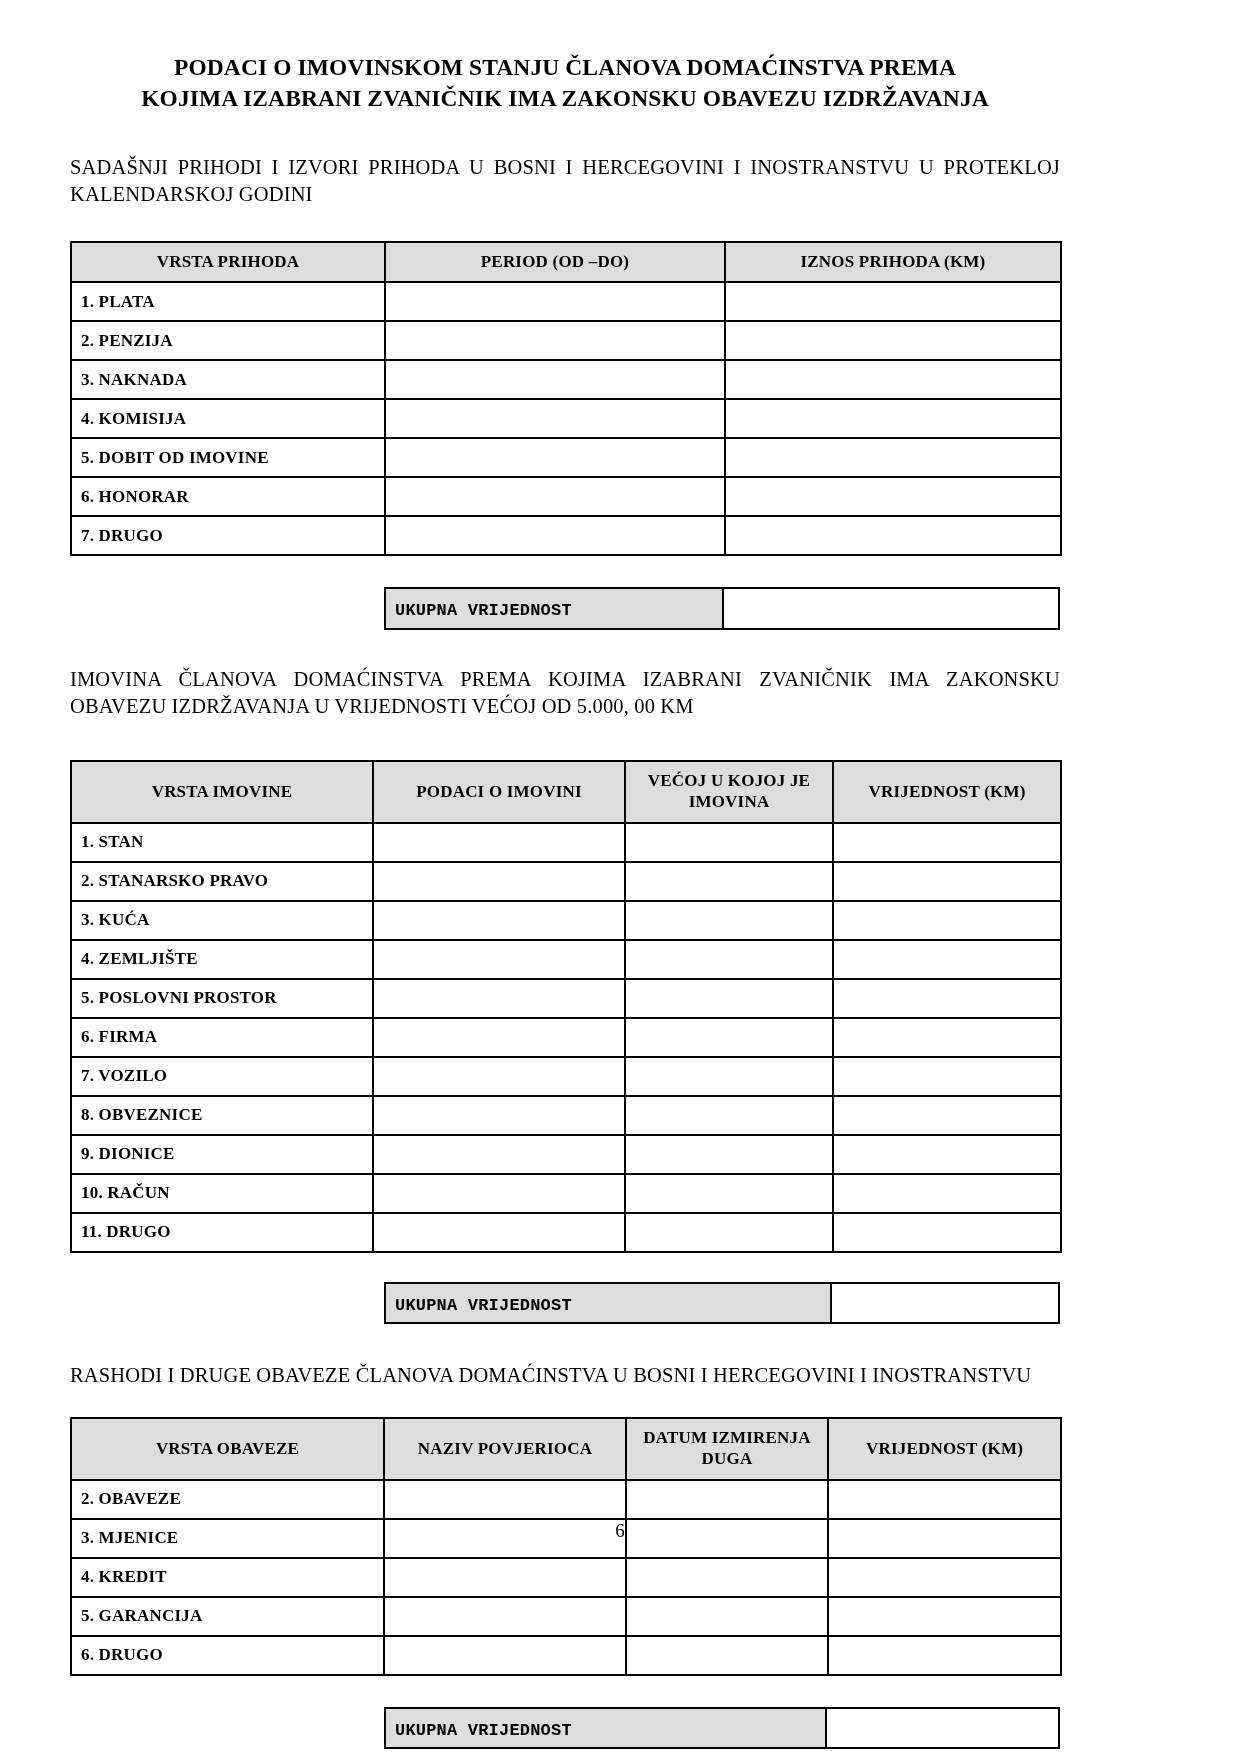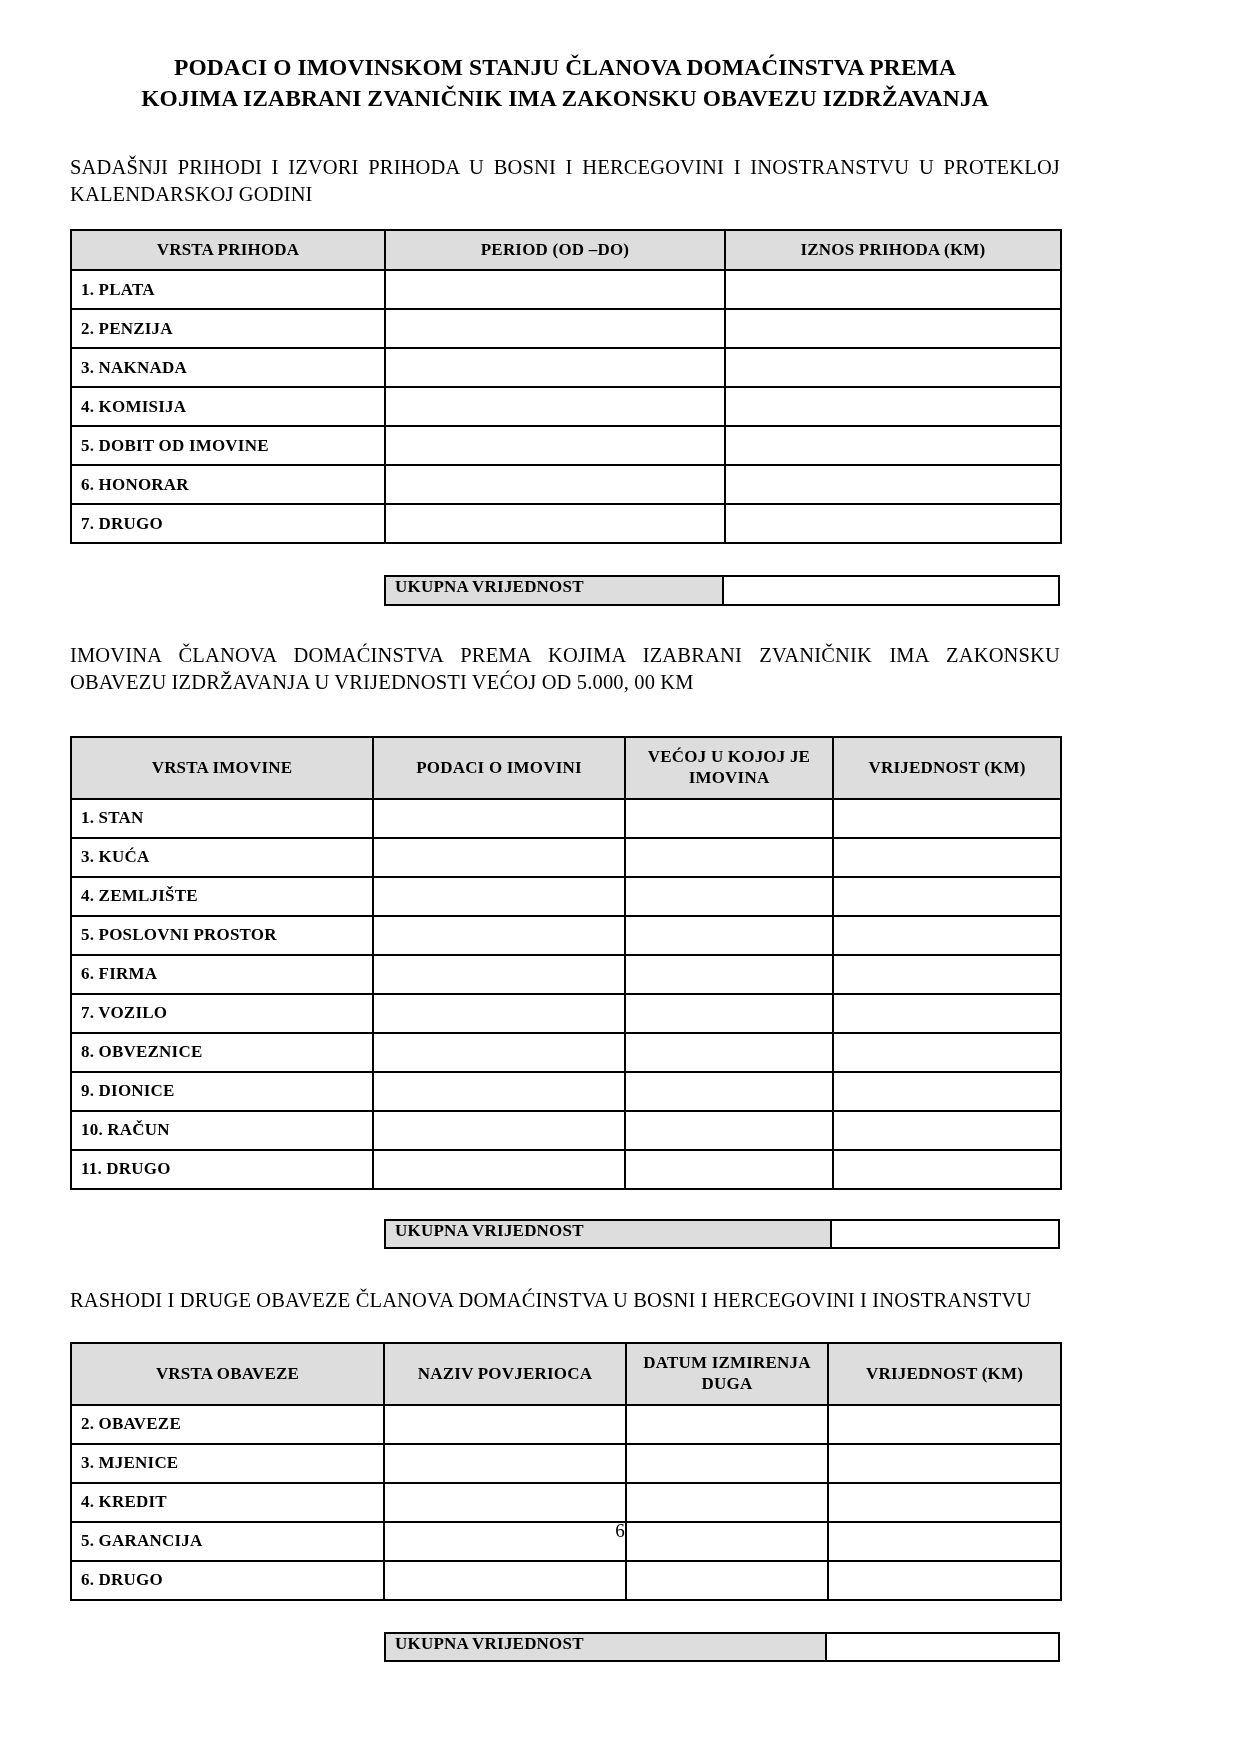--- a/index.html
+++ b/index.html
@@ -99,38 +99,39 @@
   .t2 col.c1 { width: 302px; }
   .t2 col.c2 { width: 252px; }
   .t2 col.c3 { width: 208px; }
   .t2 col.c4 { width: 228px; }
 
   .t3 col.c1 { width: 313px; }
   .t3 col.c2 { width: 242px; }
   .t3 col.c3 { width: 202px; }
   .t3 col.c4 { width: 233px; }
 
-  .table-wrap-1 { margin-top: 20px; }
+  .table-wrap-1 { margin-top: 32px; }
   .table-wrap-2 { margin-top: 40px; }
   .table-wrap-3 { margin-top: 28px; }
 
   
   .total-row {
     display: flex;
     border-collapse: collapse;
   }
   .total-row .tot-label {
     background: #dddddd;
     border: 2px solid #000000;
     font-size: 17px;
     font-weight: bold;
-    padding: 0 0 6px 9px;
+    padding: 12px 0 6px 9px;
     box-sizing: border-box;
     letter-spacing: 0.2px;
     line-height: 1.2;
+    font-family: Liberation Mono, monospace;
   }
   .total-row .tot-value {
     background: #ffffff;
     border: 2px solid #000000;
     border-left: none;
     box-sizing: border-box;
   }
 
   .tot1 { margin-top: 31px; margin-left: 314px; }
   .tot1 .tot-label { width: 340px; }
@@ -244,20 +245,26 @@
           </tr>
         </thead>
         <tbody>
           <tr>
             <td class="label-cell">1. STAN</td>
             <td class="blank-cell"></td>
             <td class="blank-cell"></td>
             <td class="blank-cell"></td>
           </tr>
           <tr>
+            <td class="label-cell">2. STANARSKO PRAVO</td>
+            <td class="blank-cell"></td>
+            <td class="blank-cell"></td>
+            <td class="blank-cell"></td>
+          </tr>
+          <tr>
             <td class="label-cell">3. KUĆA</td>
             <td class="blank-cell"></td>
             <td class="blank-cell"></td>
             <td class="blank-cell"></td>
           </tr>
           <tr>
             <td class="label-cell">4. ZEMLJIŠTE</td>
             <td class="blank-cell"></td>
             <td class="blank-cell"></td>
             <td class="blank-cell"></td>

